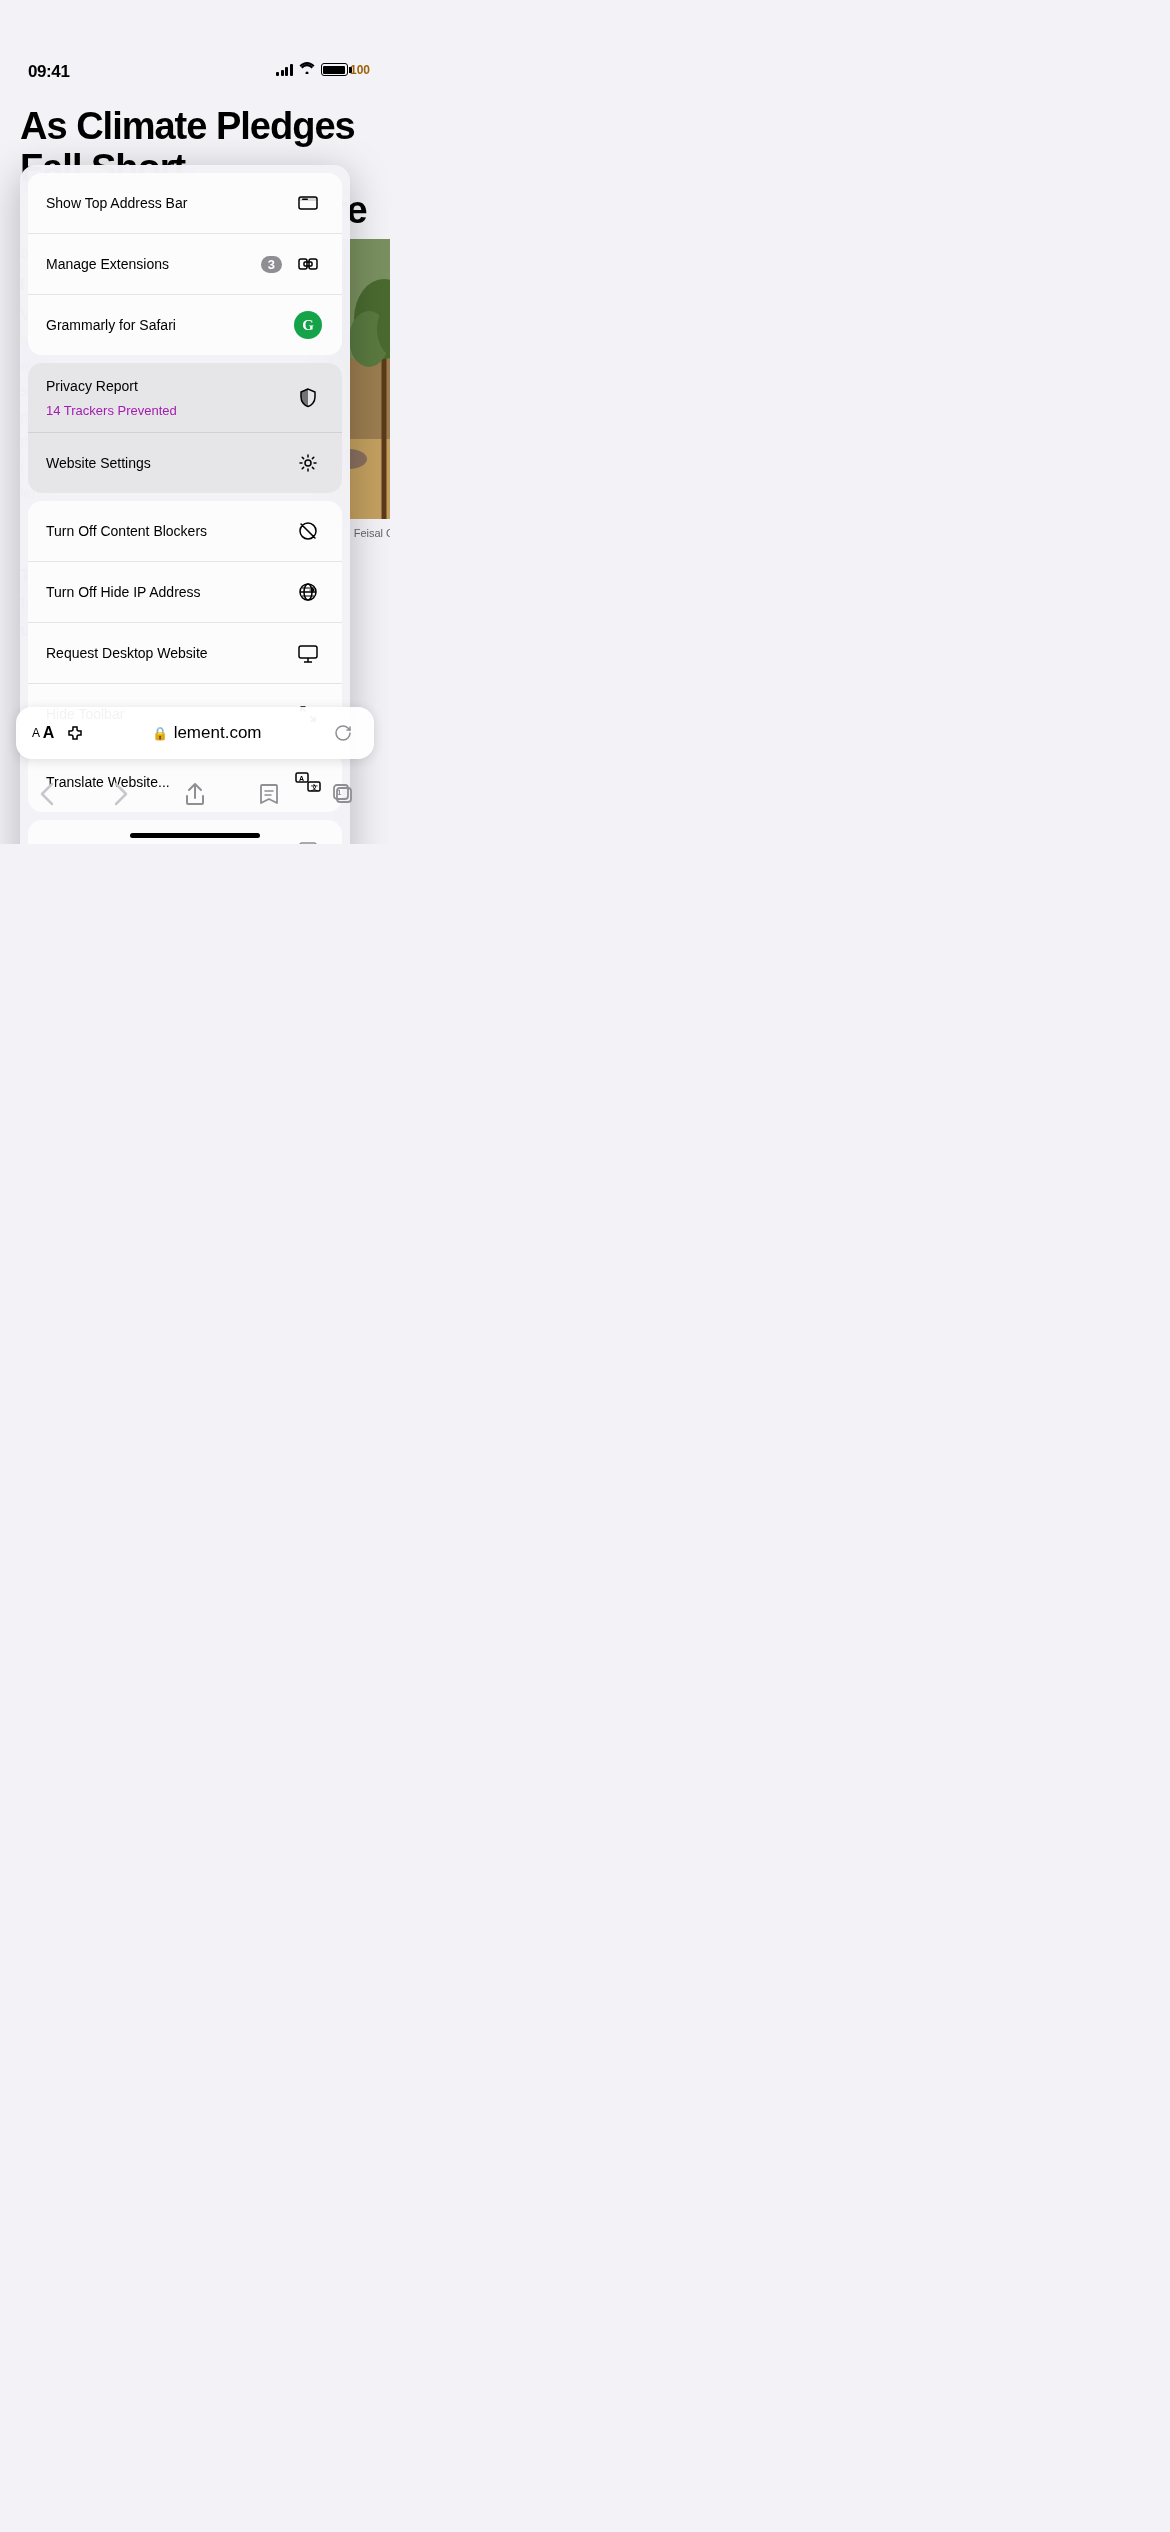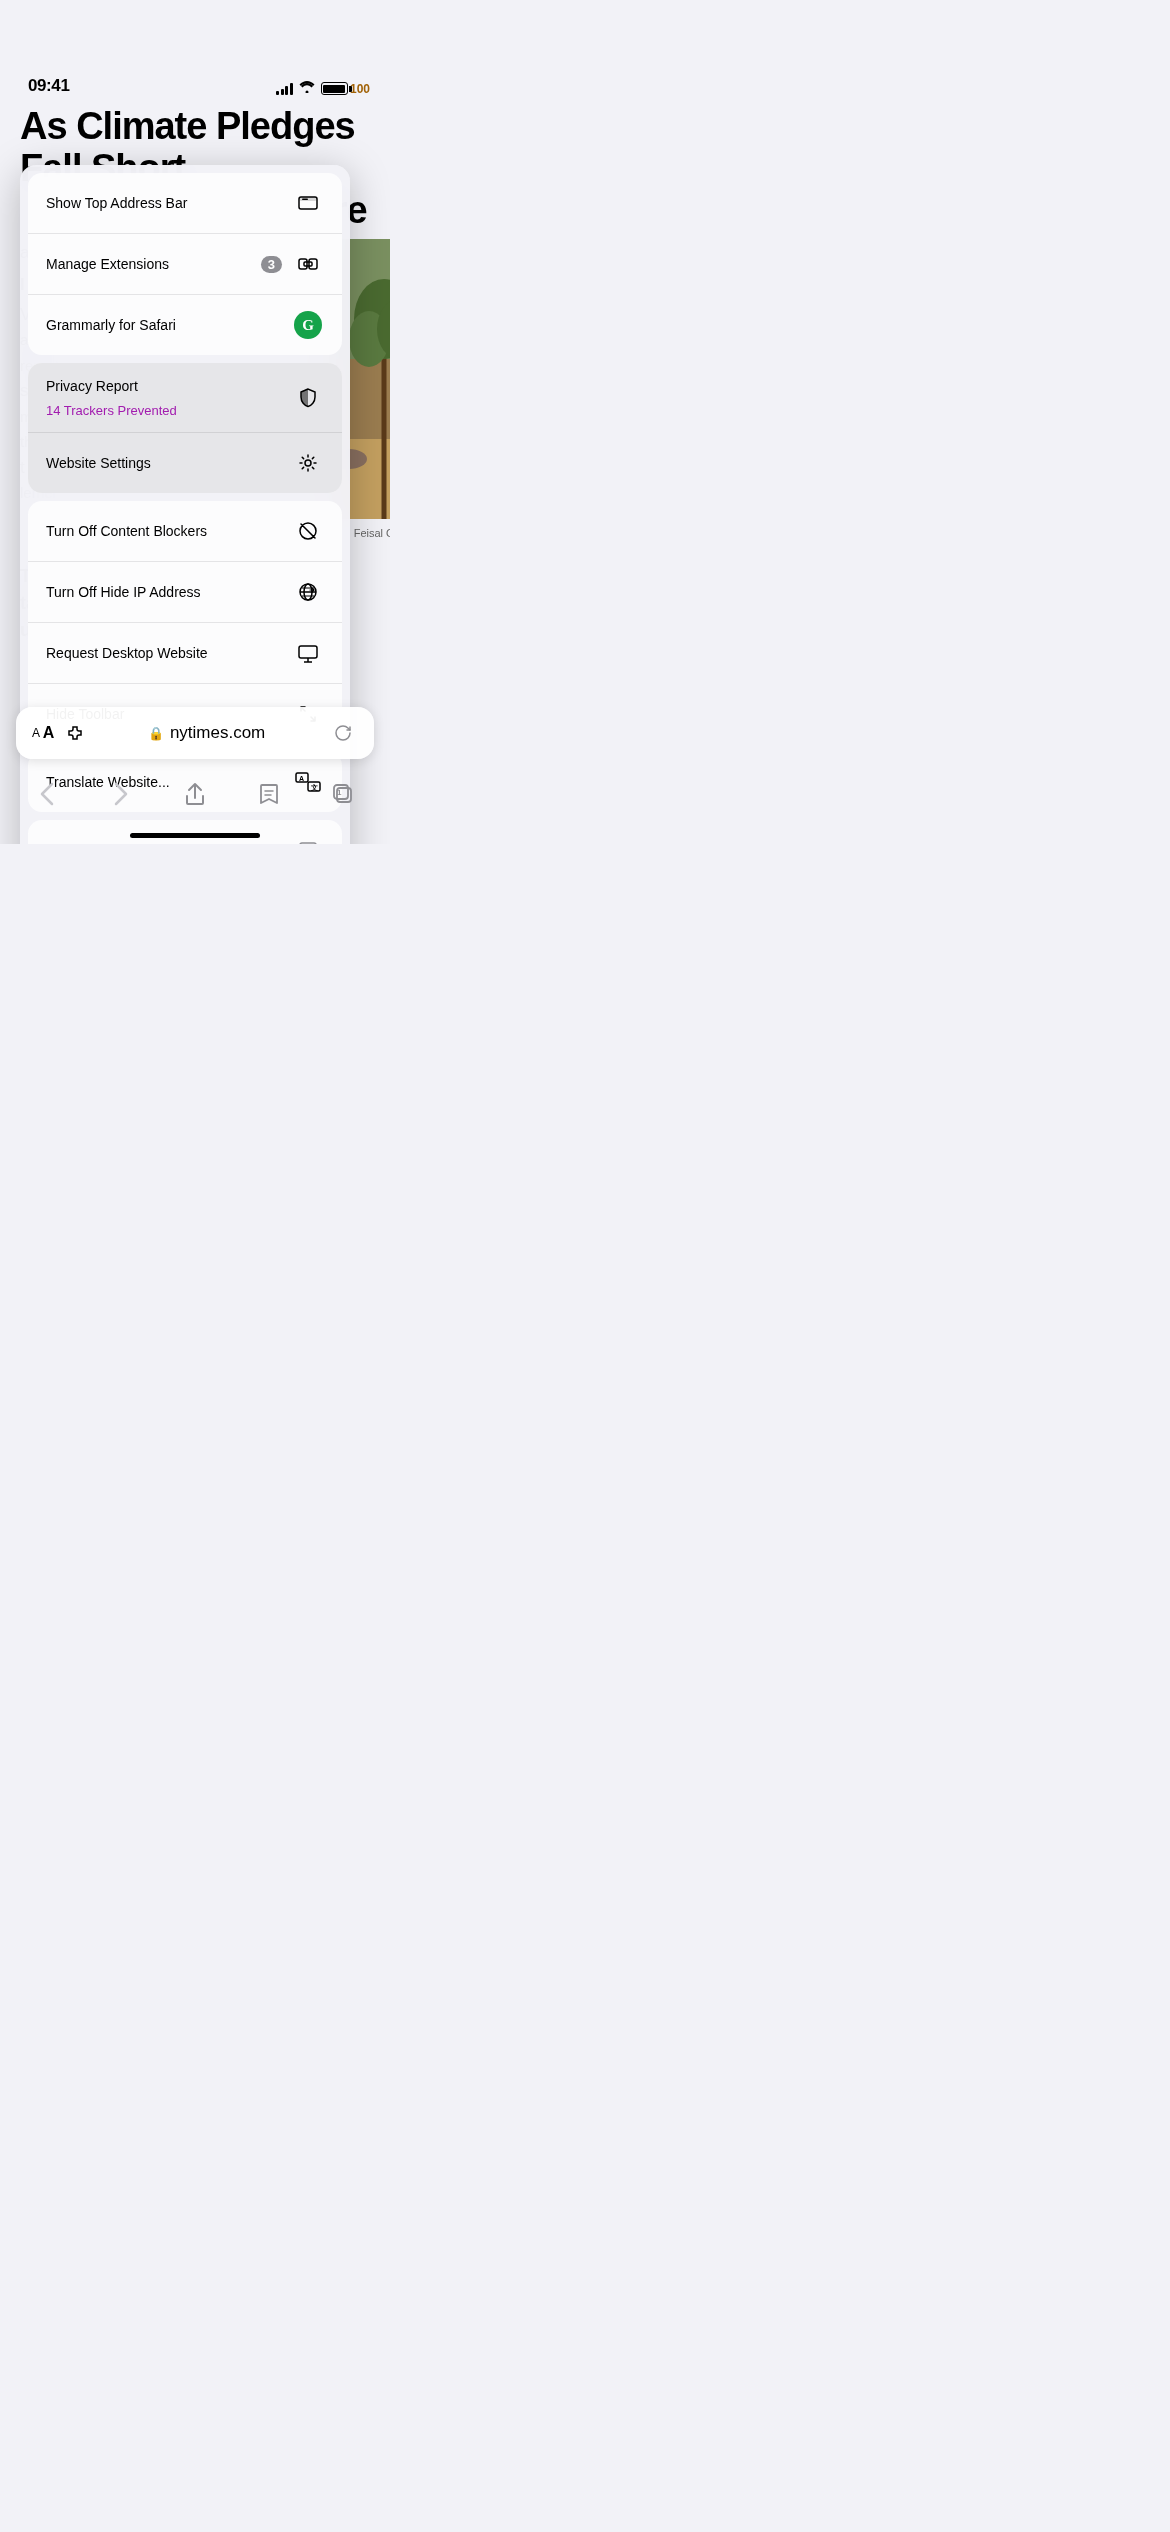--- a/index.html
+++ b/index.html
@@ -11,21 +11,21 @@
       background: #f2f2f7;
       font-family: -apple-system, 'SF Pro Text', 'Helvetica Neue', sans-serif;
       overflow: hidden;
       position: relative;
     }
 
     
     .status-bar {
       display: flex;
       justify-content: space-between;
-      align-items: flex-end;
+      align-items: flex-start;
       padding: 14px 20px 0 28px;
       height: 48px;
       background: transparent;
       position: relative;
       z-index: 1;
     }
 
     .status-time {
       font-size: 17px;
       font-weight: 600;
@@ -679,21 +679,21 @@
       <span class="aa-small">A</span>
         <span class="aa-large">A</span>
     </div>
     <div class="puzzle-icon">
       <svg width="20" height="20" viewBox="0 0 20 20" fill="none">
         <path d="M8 4h4v2a2 2 0 002 2h2v4h-2a2 2 0 00-2 2v2H8v-2a2 2 0 00-2-2H4v-4h2a2 2 0 002-2V4z" stroke="#000" stroke-width="1.5" fill="none"></path>
       </svg>
     </div>
     <div class="address-url">
       <span class="lock-icon">🔒</span>
-      <span class="url-text">nytimes.com</span>
+      <span class="url-text">lement.com</span>
     </div>
     <div class="refresh-btn">
       <svg width="20" height="20" viewBox="0 0 20 20" fill="none">
         <path d="M17 10a7 7 0 11-7-7 7 7 0 014.95 2.05L17 7" stroke="#8e8e93" stroke-width="1.5" stroke-linecap="round"></path>
         <path d="M14 7h3V4" stroke="#8e8e93" stroke-width="1.5" stroke-linecap="round" stroke-linejoin="round"></path>
       </svg>
     </div>
   </div>
 </div>
 

